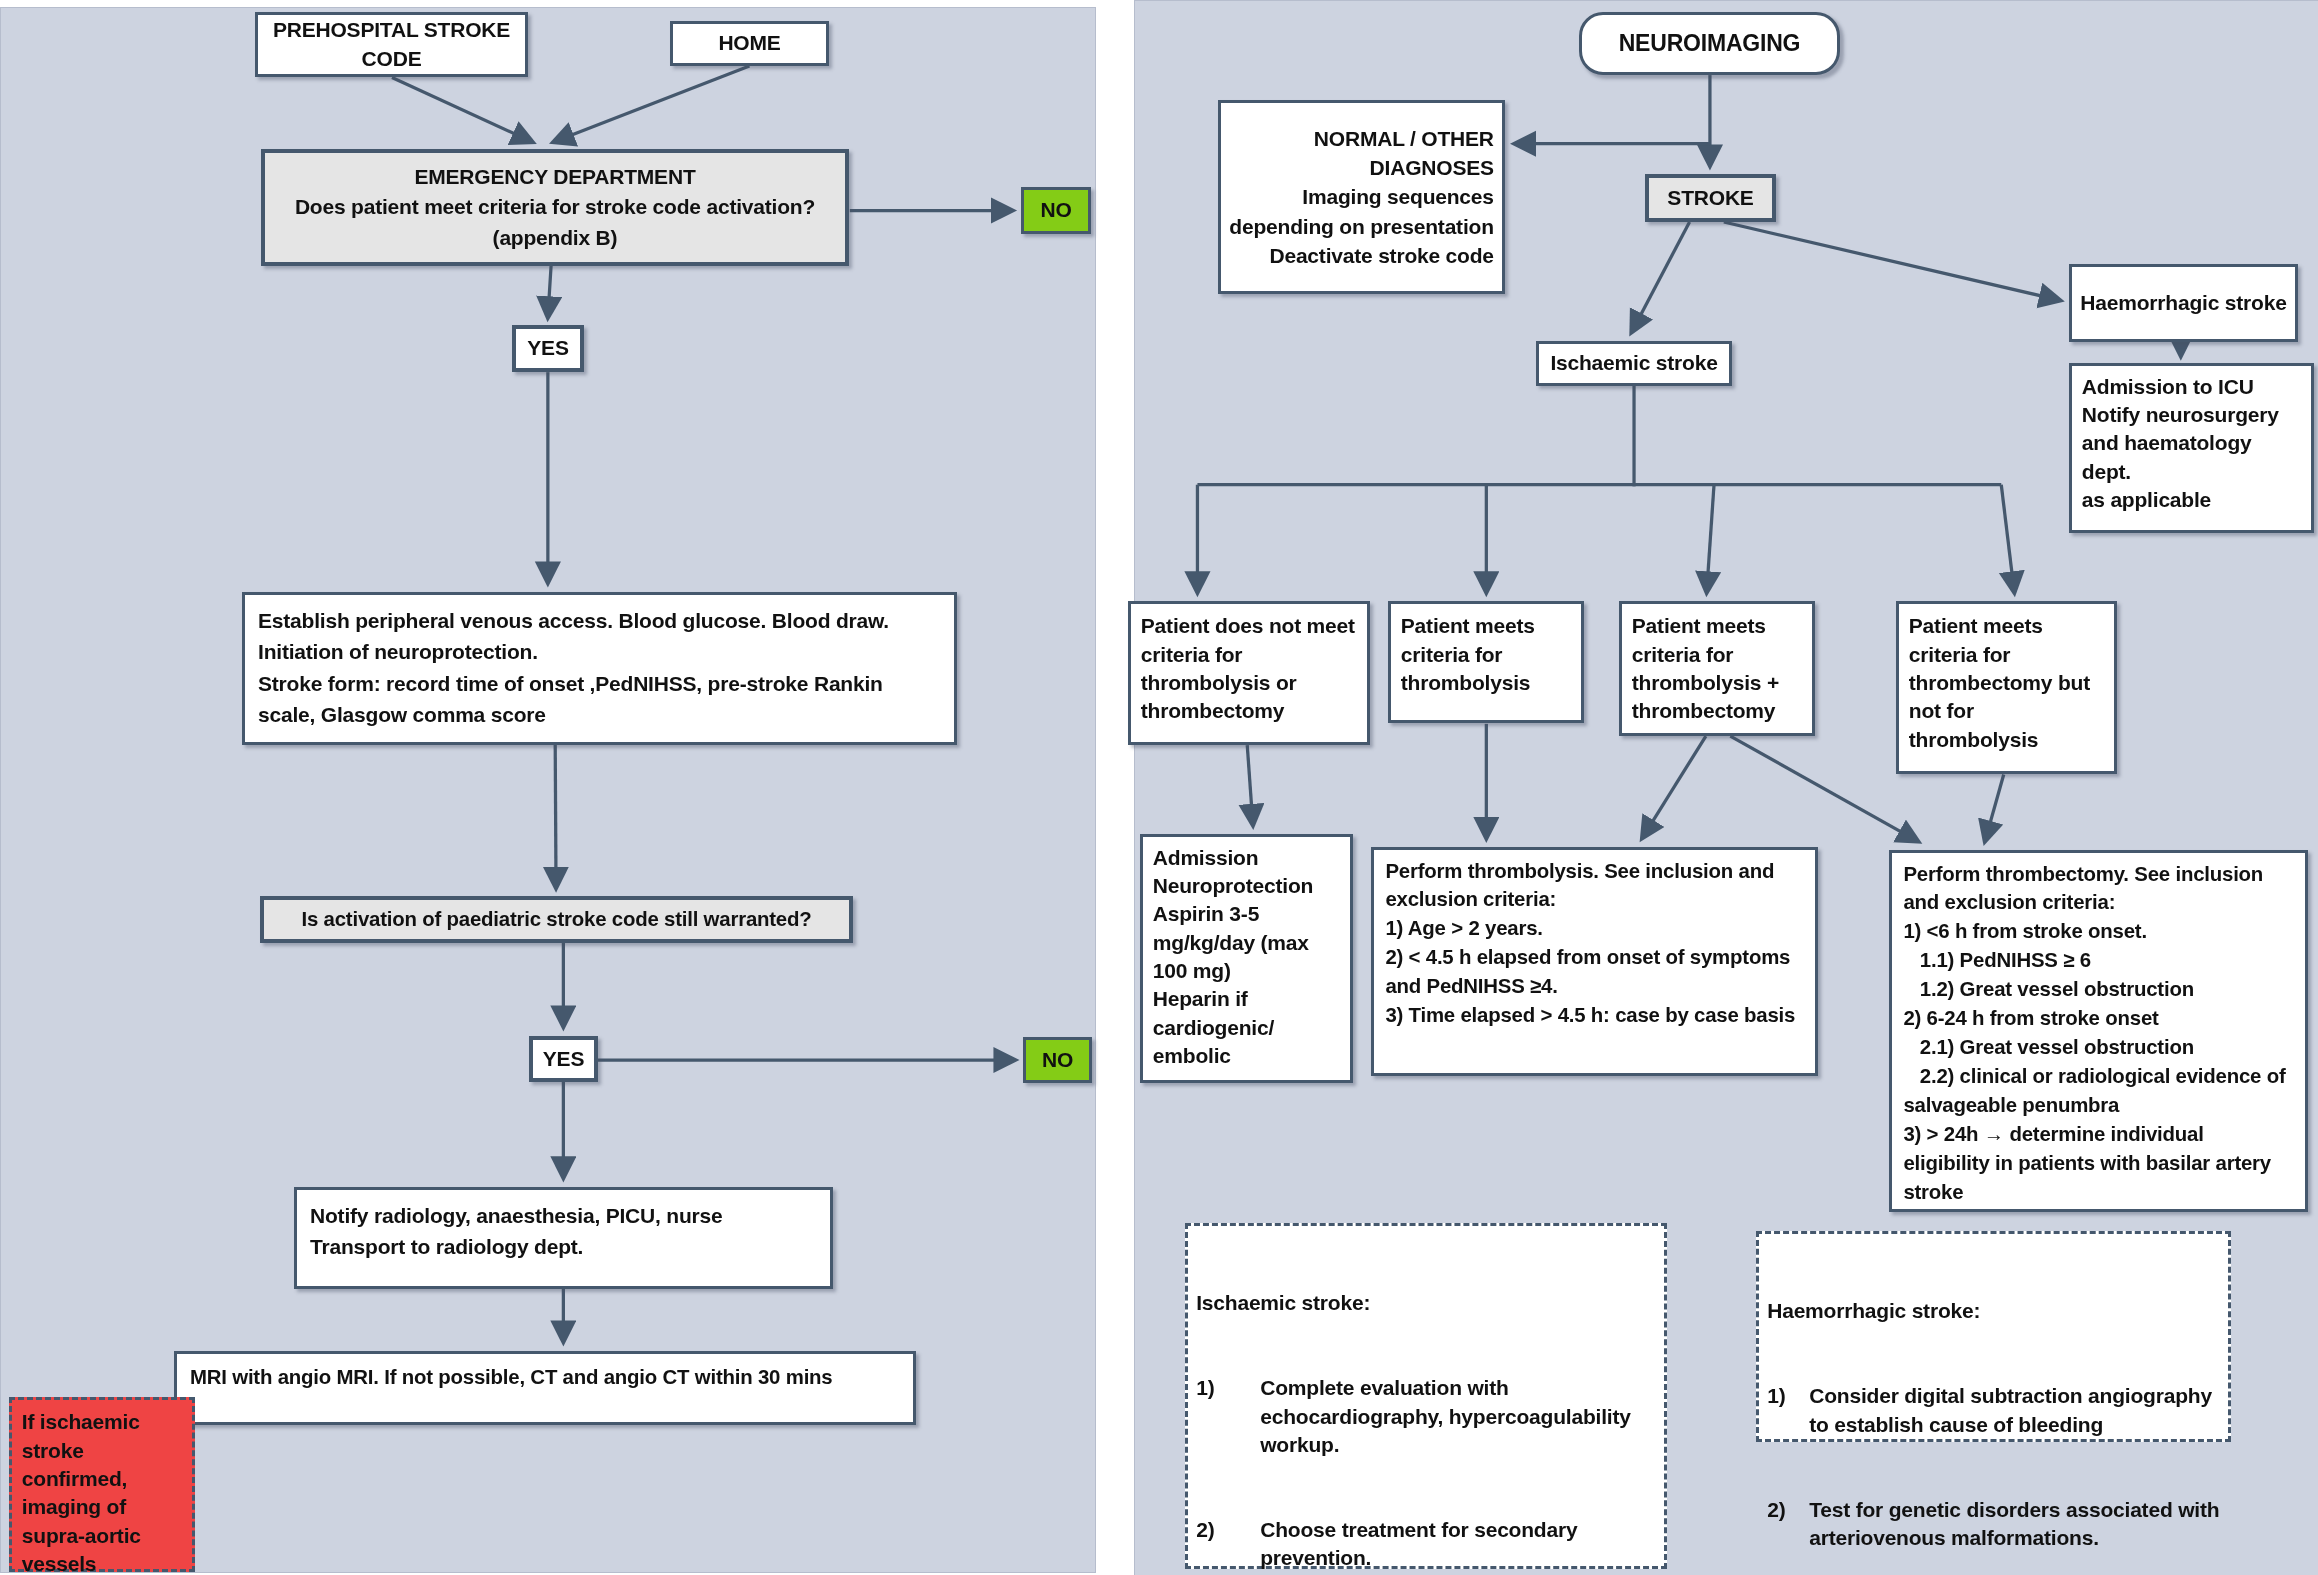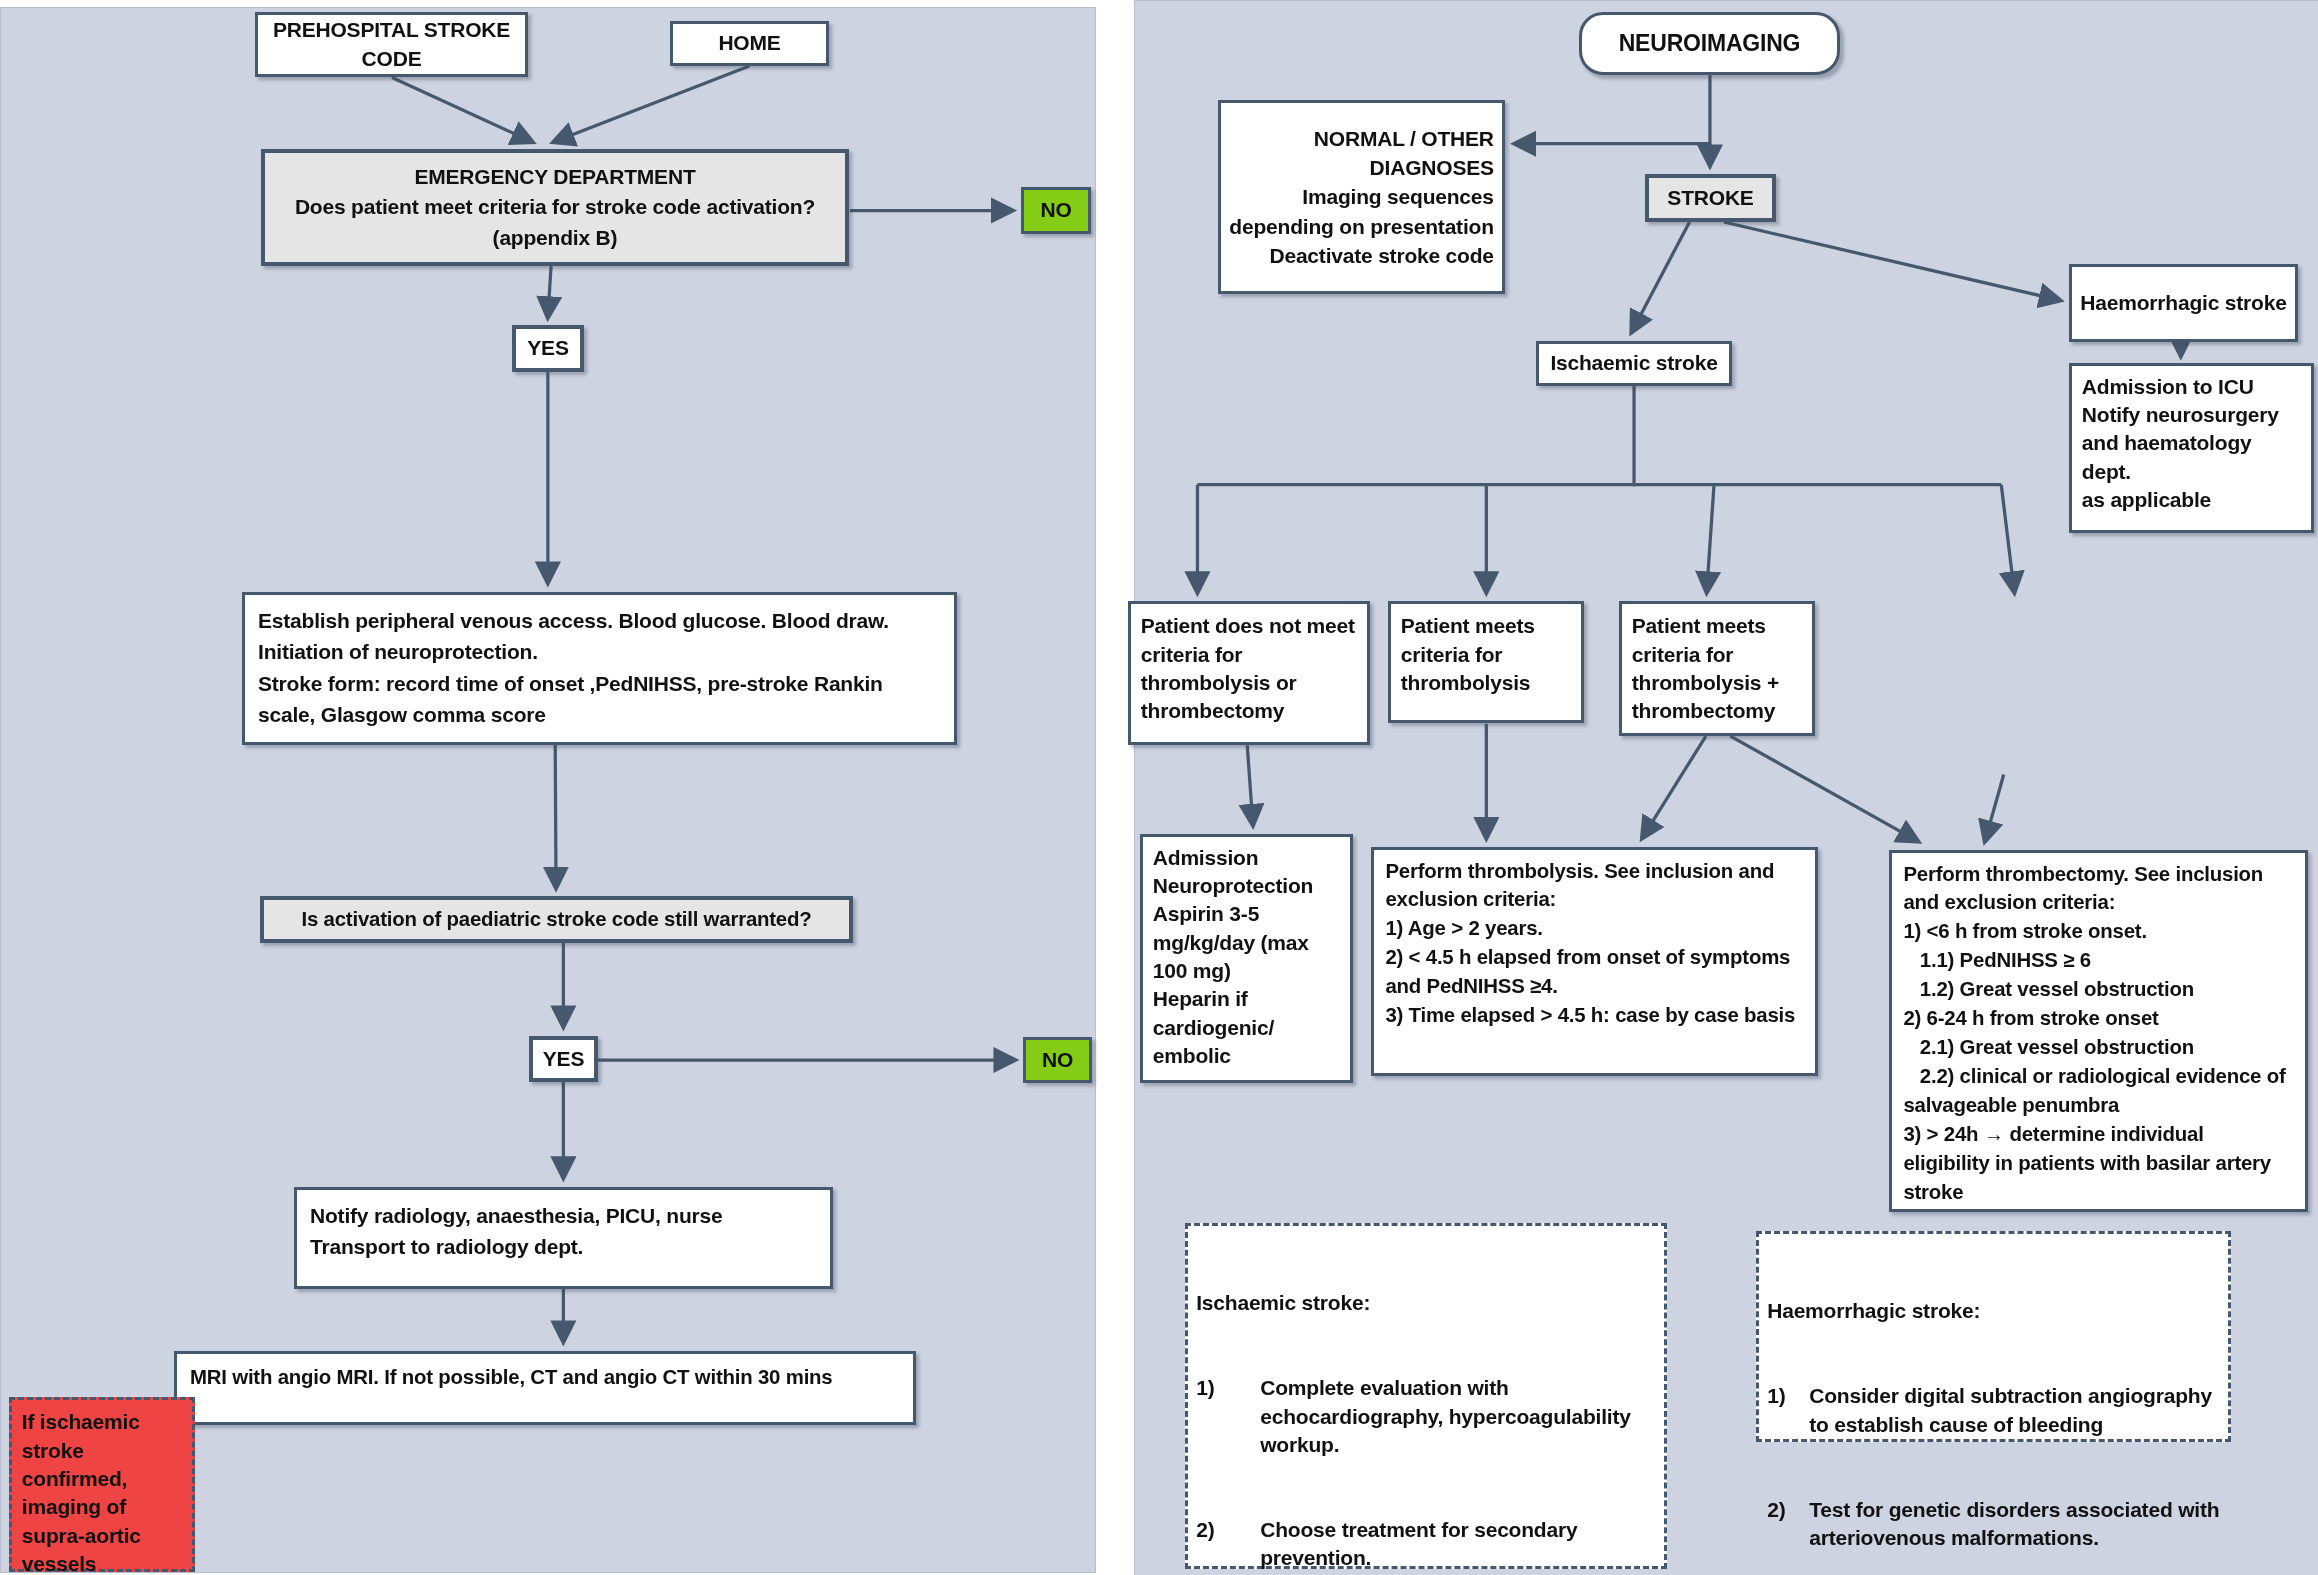--- a/index.html
+++ b/index.html
@@ -114,20 +114,21 @@
   <div class="box left-al" style="left:2069px;top:363px;width:245px;height:170px;padding:6.5px 9.8px;">Admission to ICU
 Notify neurosurgery and haematology dept.
 as applicable</div>
 
   <div class="box left-al" style="left:1128px;top:601px;width:242px;height:144px;padding:8.2px 9.8px;">Patient does not meet criteria for thrombolysis or thrombectomy</div>
 
   <div class="box left-al" style="left:1388px;top:601px;width:196px;height:122px;padding:8.2px 9.8px;">Patient meets criteria for thrombolysis</div>
 
   <div class="box left-al" style="left:1619px;top:601px;width:196px;height:135px;padding:8.2px 9.8px;">Patient meets criteria for thrombolysis + thrombectomy</div>
 
+  <div class="box left-al" style="left:1896px;top:601px;width:221px;height:173px;padding:8.2px 9.8px;">Patient meets criteria for thrombectomy but not for thrombolysis</div>
 
   <div class="box left-al" style="left:1140px;top:834px;width:213px;height:249px;padding:6.5px 9.8px;">Admission
 Neuroprotection
 Aspirin 3-5 mg/kg/day (max 100 mg)
 Heparin if cardiogenic/ embolic</div>
 
   <div class="box left-al fs25 lh14" style="left:1371px;top:847px;width:447px;height:229px;padding:6.5px 11.4px;">Perform thrombolysis. See inclusion and exclusion criteria:
 1) Age &gt; 2 years.
 2) &lt; 4.5 h elapsed from onset of symptoms and PedNIHSS ≥4.
 3) Time elapsed &gt; 4.5 h: case by case basis</div>

